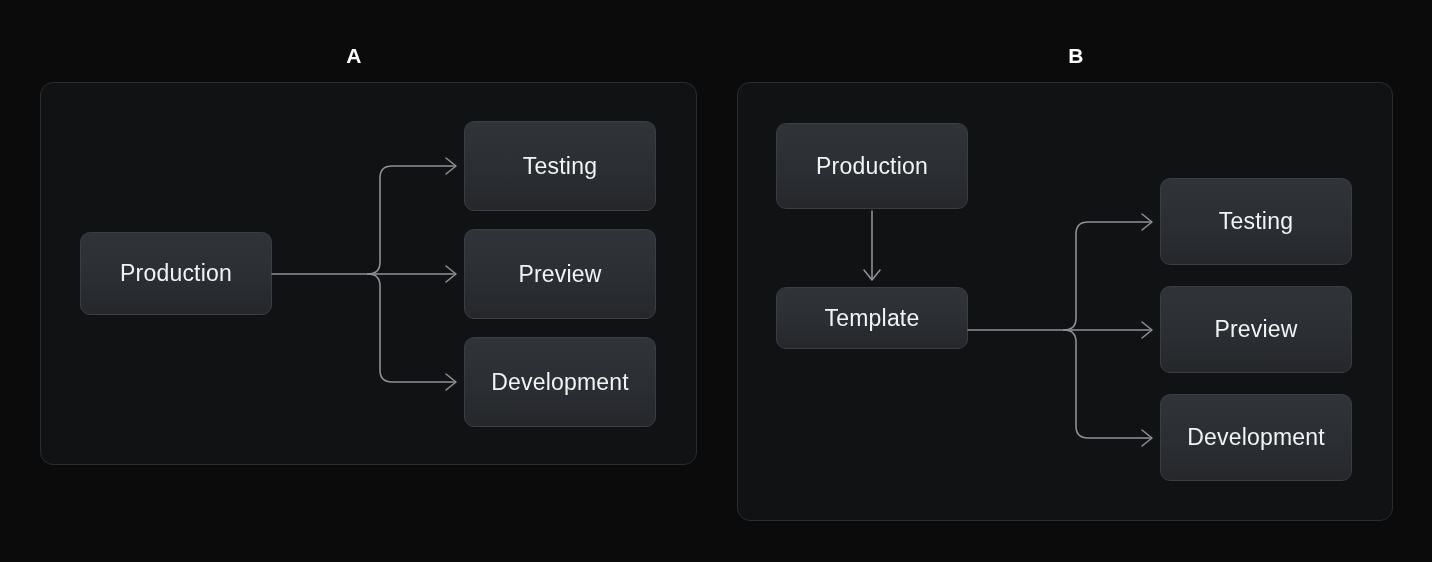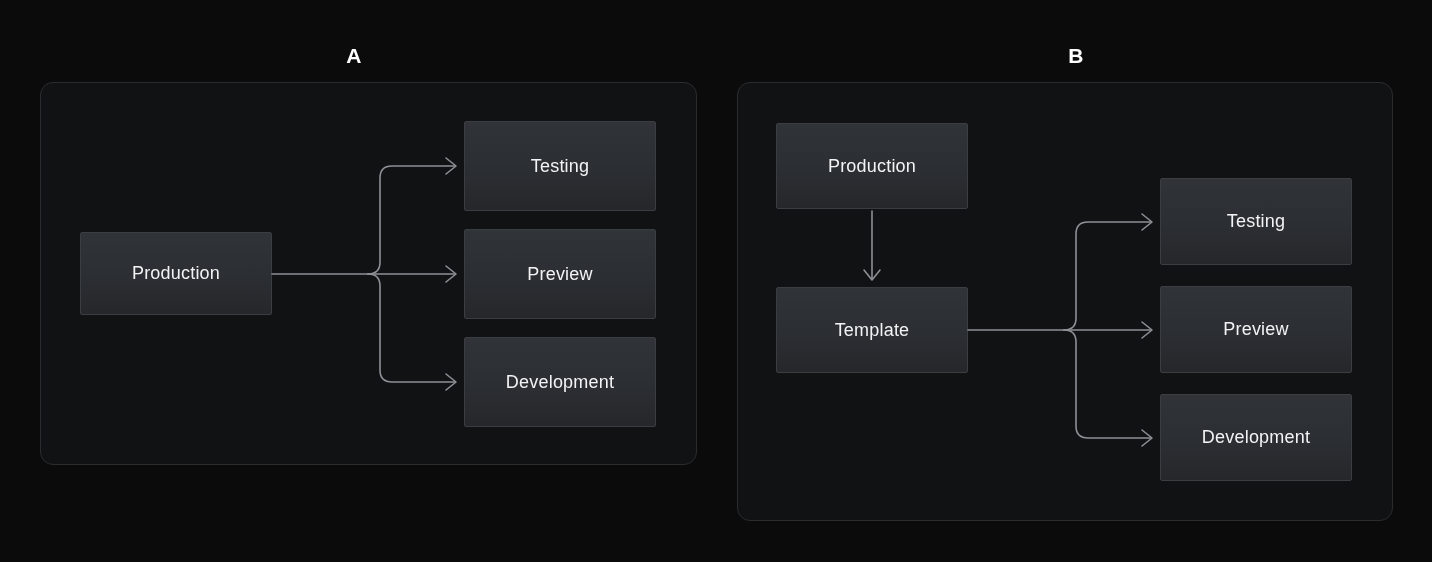--- a/index.html
+++ b/index.html
@@ -41,41 +41,41 @@
     box-sizing: border-box;
   }
   #panel-a { left: 40px;  top: 82px; width: 657px; height: 383px; }
   #panel-b { left: 737px; top: 82px; width: 656px; height: 439px; }
 
   
   .node {
     position: absolute;
     box-sizing: border-box;
     border: 1px solid #3a3d42;
-    border-radius: 2px;
+    border-radius: 10px;
     background: linear-gradient(180deg, #303338 0%, #2b2e32 55%, #25272b 100%);
     display: flex;
     align-items: center;
     justify-content: center;
     color: #f2f3f4;
-    font-size: 18px;
+    font-size: 23px;
     font-weight: 400;
     letter-spacing: 0.2px;
     white-space: nowrap;
   }
 
   
   #a-production  { left: 80px;  top: 232px; width: 192px; height: 83px; }
   #a-testing     { left: 464px; top: 121px; width: 192px; height: 90px; }
   #a-preview     { left: 464px; top: 229px; width: 192px; height: 90px; }
   #a-development { left: 464px; top: 337px; width: 192px; height: 90px; }
 
   
   #b-production  { left: 776px;  top: 123px; width: 192px; height: 86px; }
-  #b-template    { left: 776px;  top: 287px; width: 192px; height: 86px; }
+  #b-template    { left: 776px;  top: 287px; width: 192px; height: 62px; }
   #b-testing     { left: 1160px; top: 178px; width: 192px; height: 87px; }
   #b-preview     { left: 1160px; top: 286px; width: 192px; height: 87px; }
   #b-development { left: 1160px; top: 394px; width: 192px; height: 87px; }
 
   
   .wires {
     position: absolute;
     inset: 0;
     pointer-events: none;
   }

